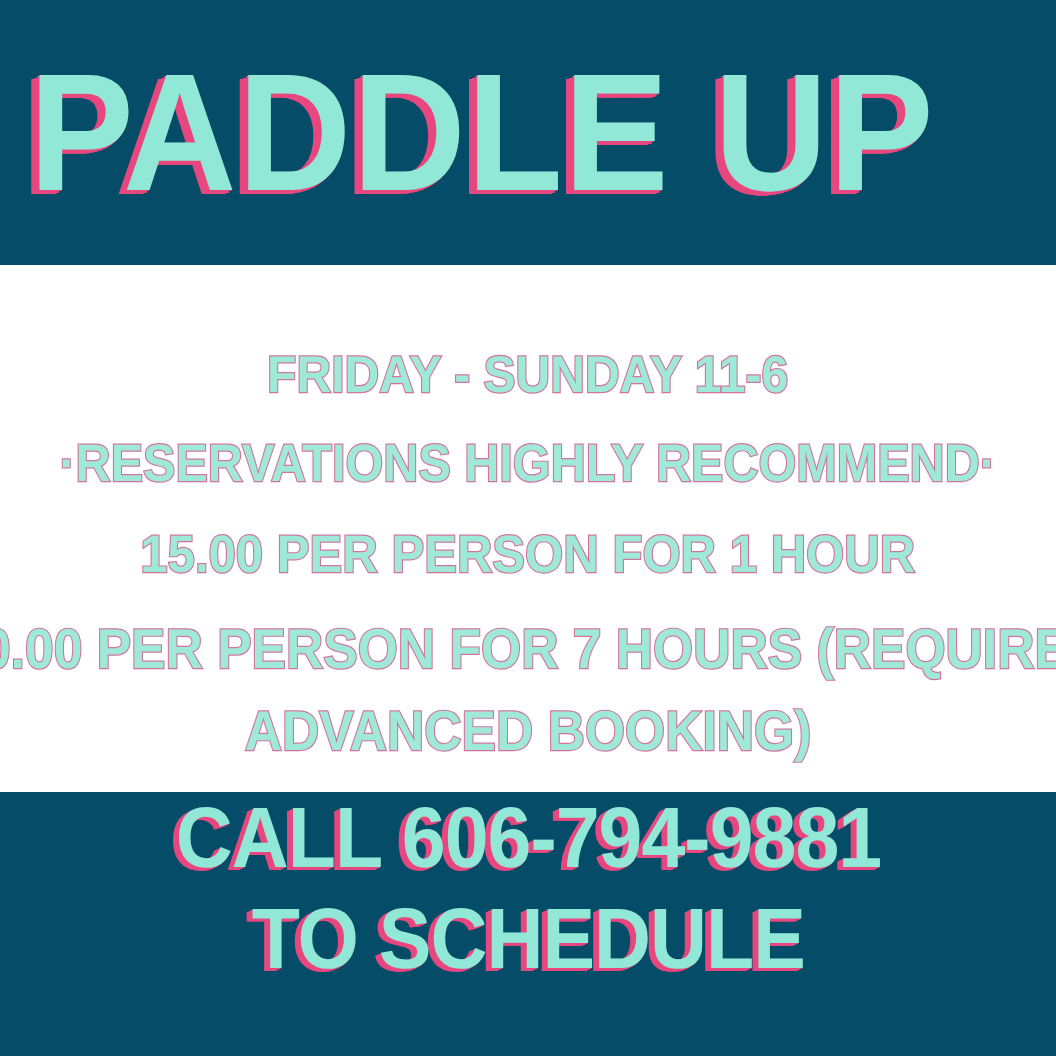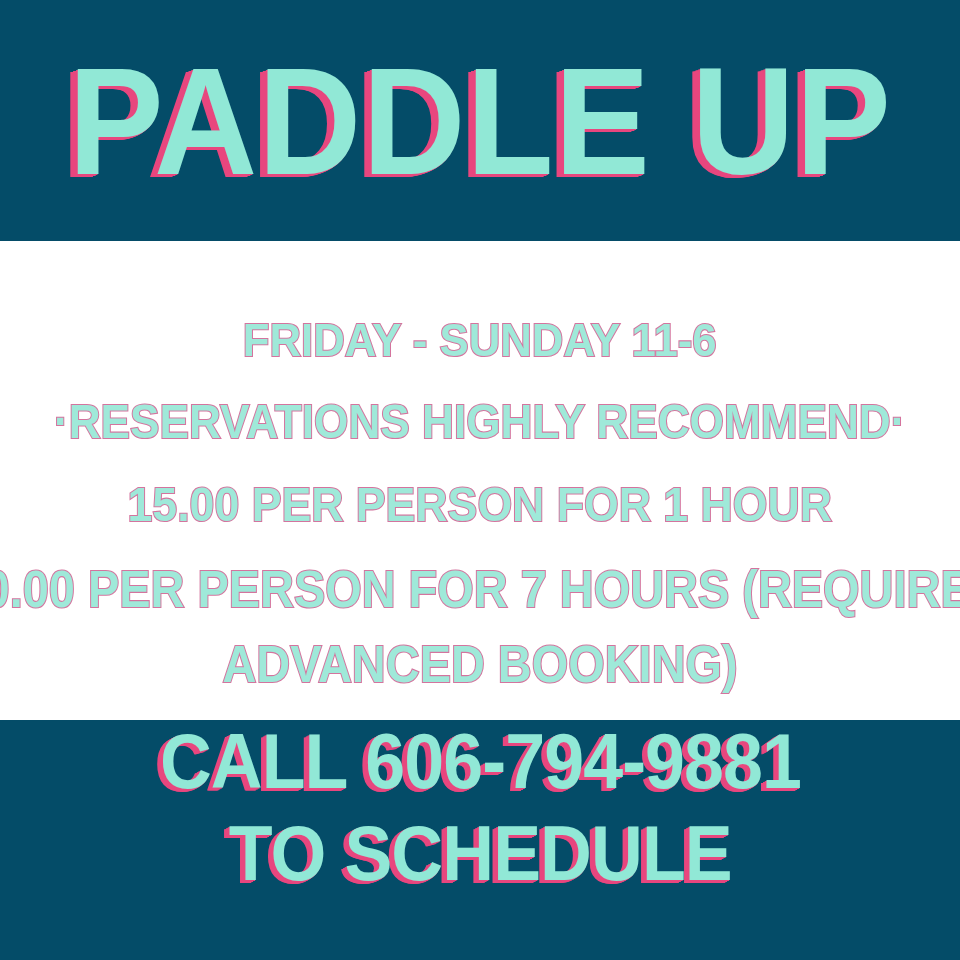--- a/index.html
+++ b/index.html
@@ -49,21 +49,20 @@
 
   
   .title-wrap {
     position: absolute;
     left: 0;
     top: 0;
     width: 960px;
     height: 241px;
     display: flex;
     align-items: center;
-    justify-content: center;
   }
 
   .title {
     font-size: 152px;
     font-weight: 700;
     line-height: 1;
     letter-spacing: 1px;
     color: #91e8d6;
     text-transform: uppercase;
     transform: scaleX(0.94);

